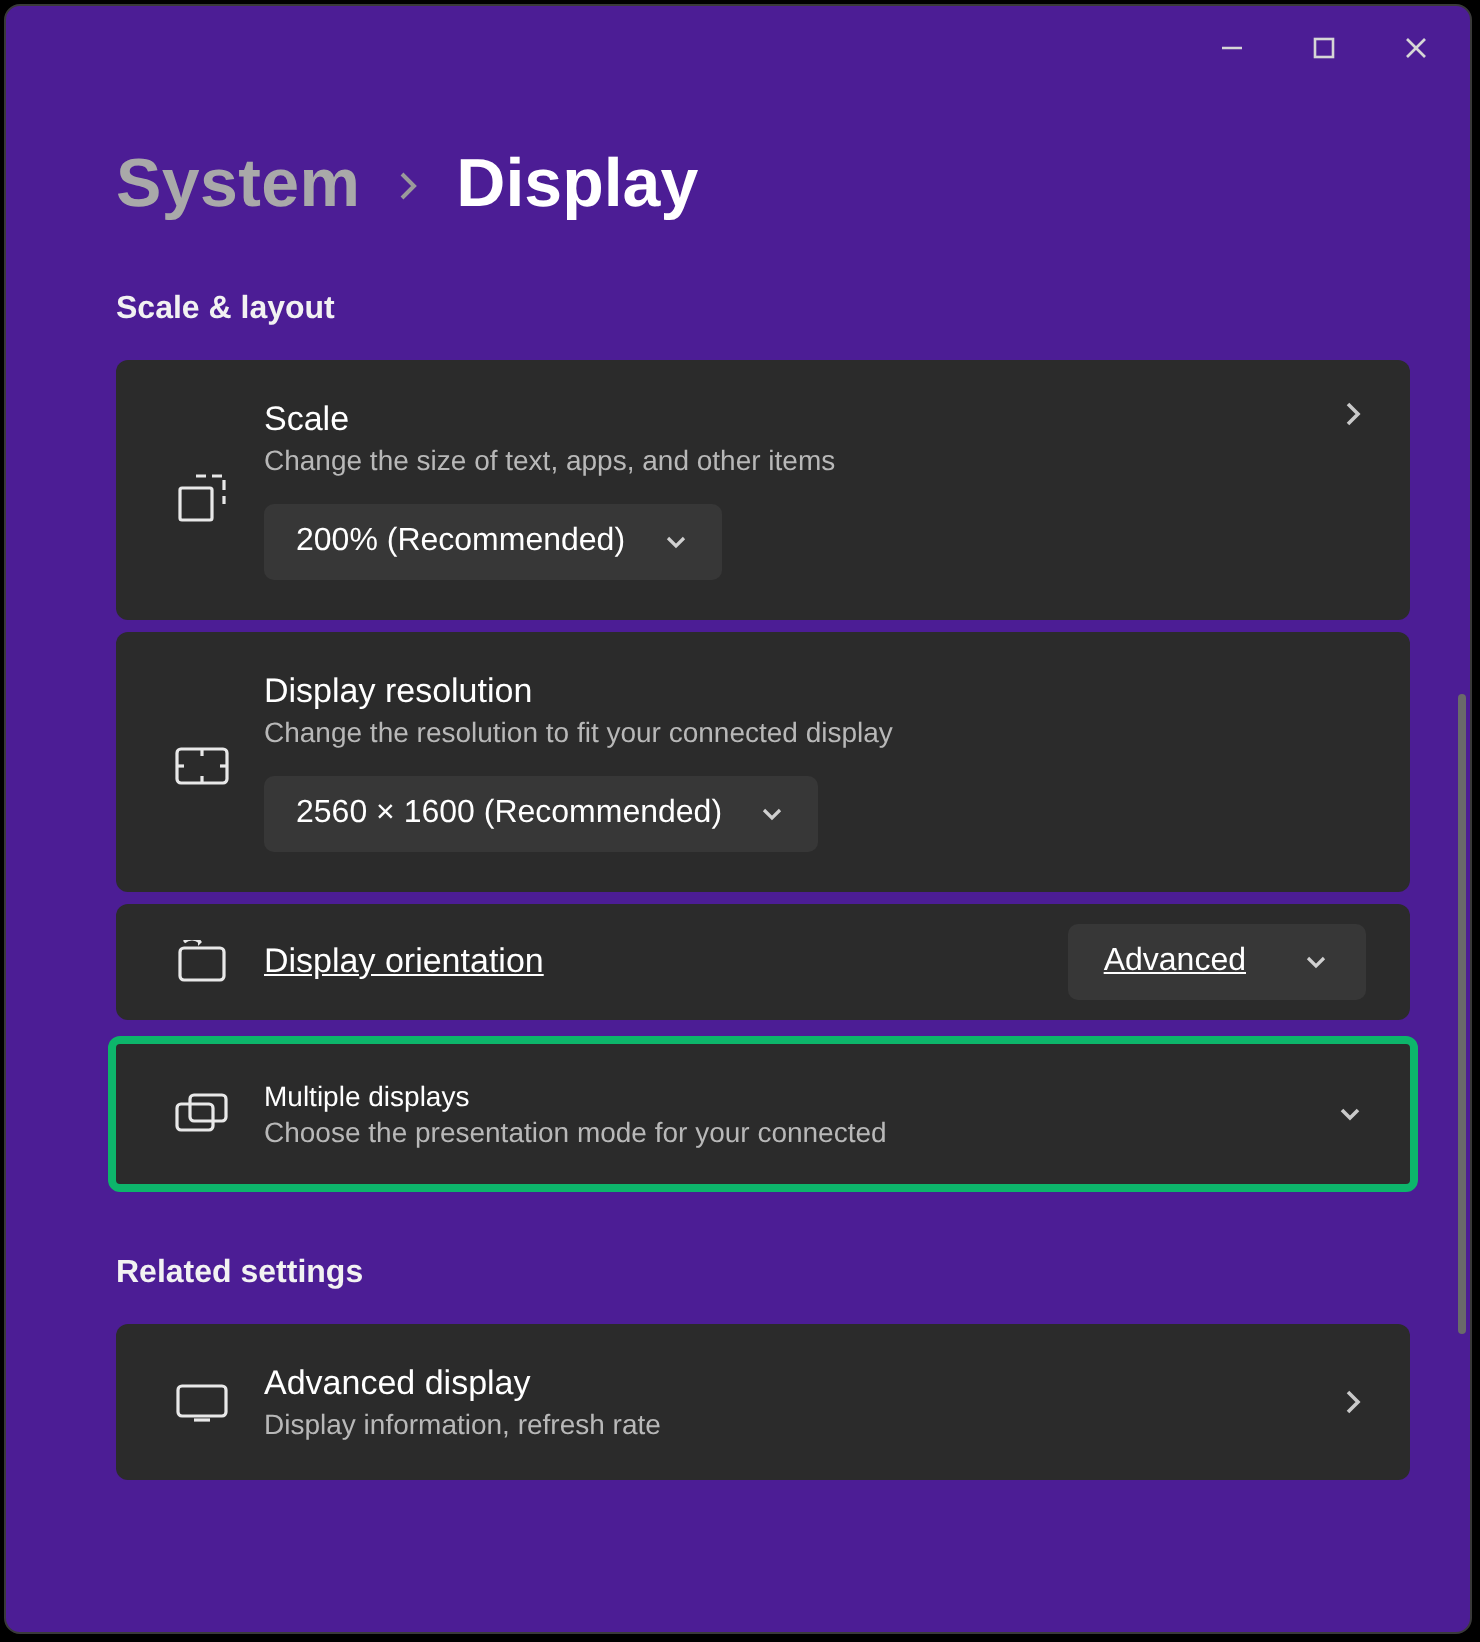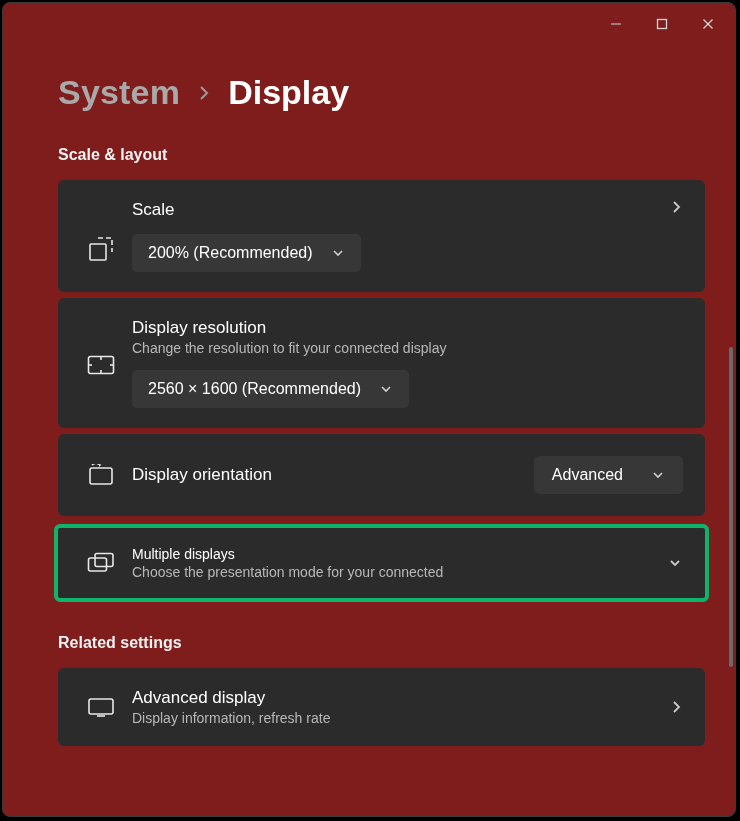--- a/index.html
+++ b/index.html
@@ -7,21 +7,21 @@
   body {
     background: #000;
     font-family: "Segoe UI", -apple-system, "Helvetica Neue", Arial, sans-serif;
     color: #fff;
   }
   .window {
     position: relative;
     width: 734px;
     height: 815px;
     margin: 2px;
-    background: #7f1d1d;
+    background: #4c1d95;
     border: 1px solid #3a3a3a;
     border-radius: 8px;
     overflow: hidden;
   }
   .titlebar {
     display: flex;
     justify-content: flex-end;
     align-items: center;
     height: 42px;
     padding-right: 4px;
@@ -109,21 +109,21 @@
     display:flex; align-items:center;
   }
   .highlight .icon-slot { width:42px; flex:0 0 42px; display:flex; align-items:center; justify-content:center; color:#e8e8e8; }
   .highlight .body { flex:1 1 auto; margin-left:10px; }
   .highlight .title{ font-size:14px; color:#fff; }
   .highlight .sub{ font-size:14px; color:#b8b8b8; margin-top:2px;}
   .scroll-ind {
     position:absolute; right:2px; top:344px; width:4px; height:320px;
     background:#6a6a6a; border-radius:3px;
   }
-  .single-row { padding: 22px 22px; }
+  .single-row { padding: 10px 22px; text-decoration: underline; }
   .single-row .title { font-size:17px; color:#fff; }
   svg { display:block; }
 </style>
 </head>
 <body>
 
 <div class="window">
 
   <div class="titlebar">
     <div class="title-btn">
@@ -162,20 +162,21 @@
 
       <div class="card tall">
         <div class="icon-slot">
           <svg width="26" height="26" viewBox="0 0 26 26" fill="none" stroke="currentColor" stroke-width="1.6">
             <rect x="2" y="8" width="16" height="16" rx="1"></rect>
             <polyline points="10,2 24,2 24,16" stroke-dasharray="5 3"></polyline>
           </svg>
         </div>
         <div class="body">
           <div class="title">Scale</div>
+          <div class="sub">Change the size of text, apps, and other items</div>
           <div class="dropdown">
             <span class="dd-label">200% (Recommended)</span>
             <span class="dd-chev">
               <svg width="14" height="14" viewBox="0 0 14 14">
                   <polyline points="3,5 7,9 11,5" fill="none" stroke="#d0d0d0" stroke-width="1.6"></polyline>
                 </svg>
             </span>
           </div>
         </div>
         <div class="trail">

